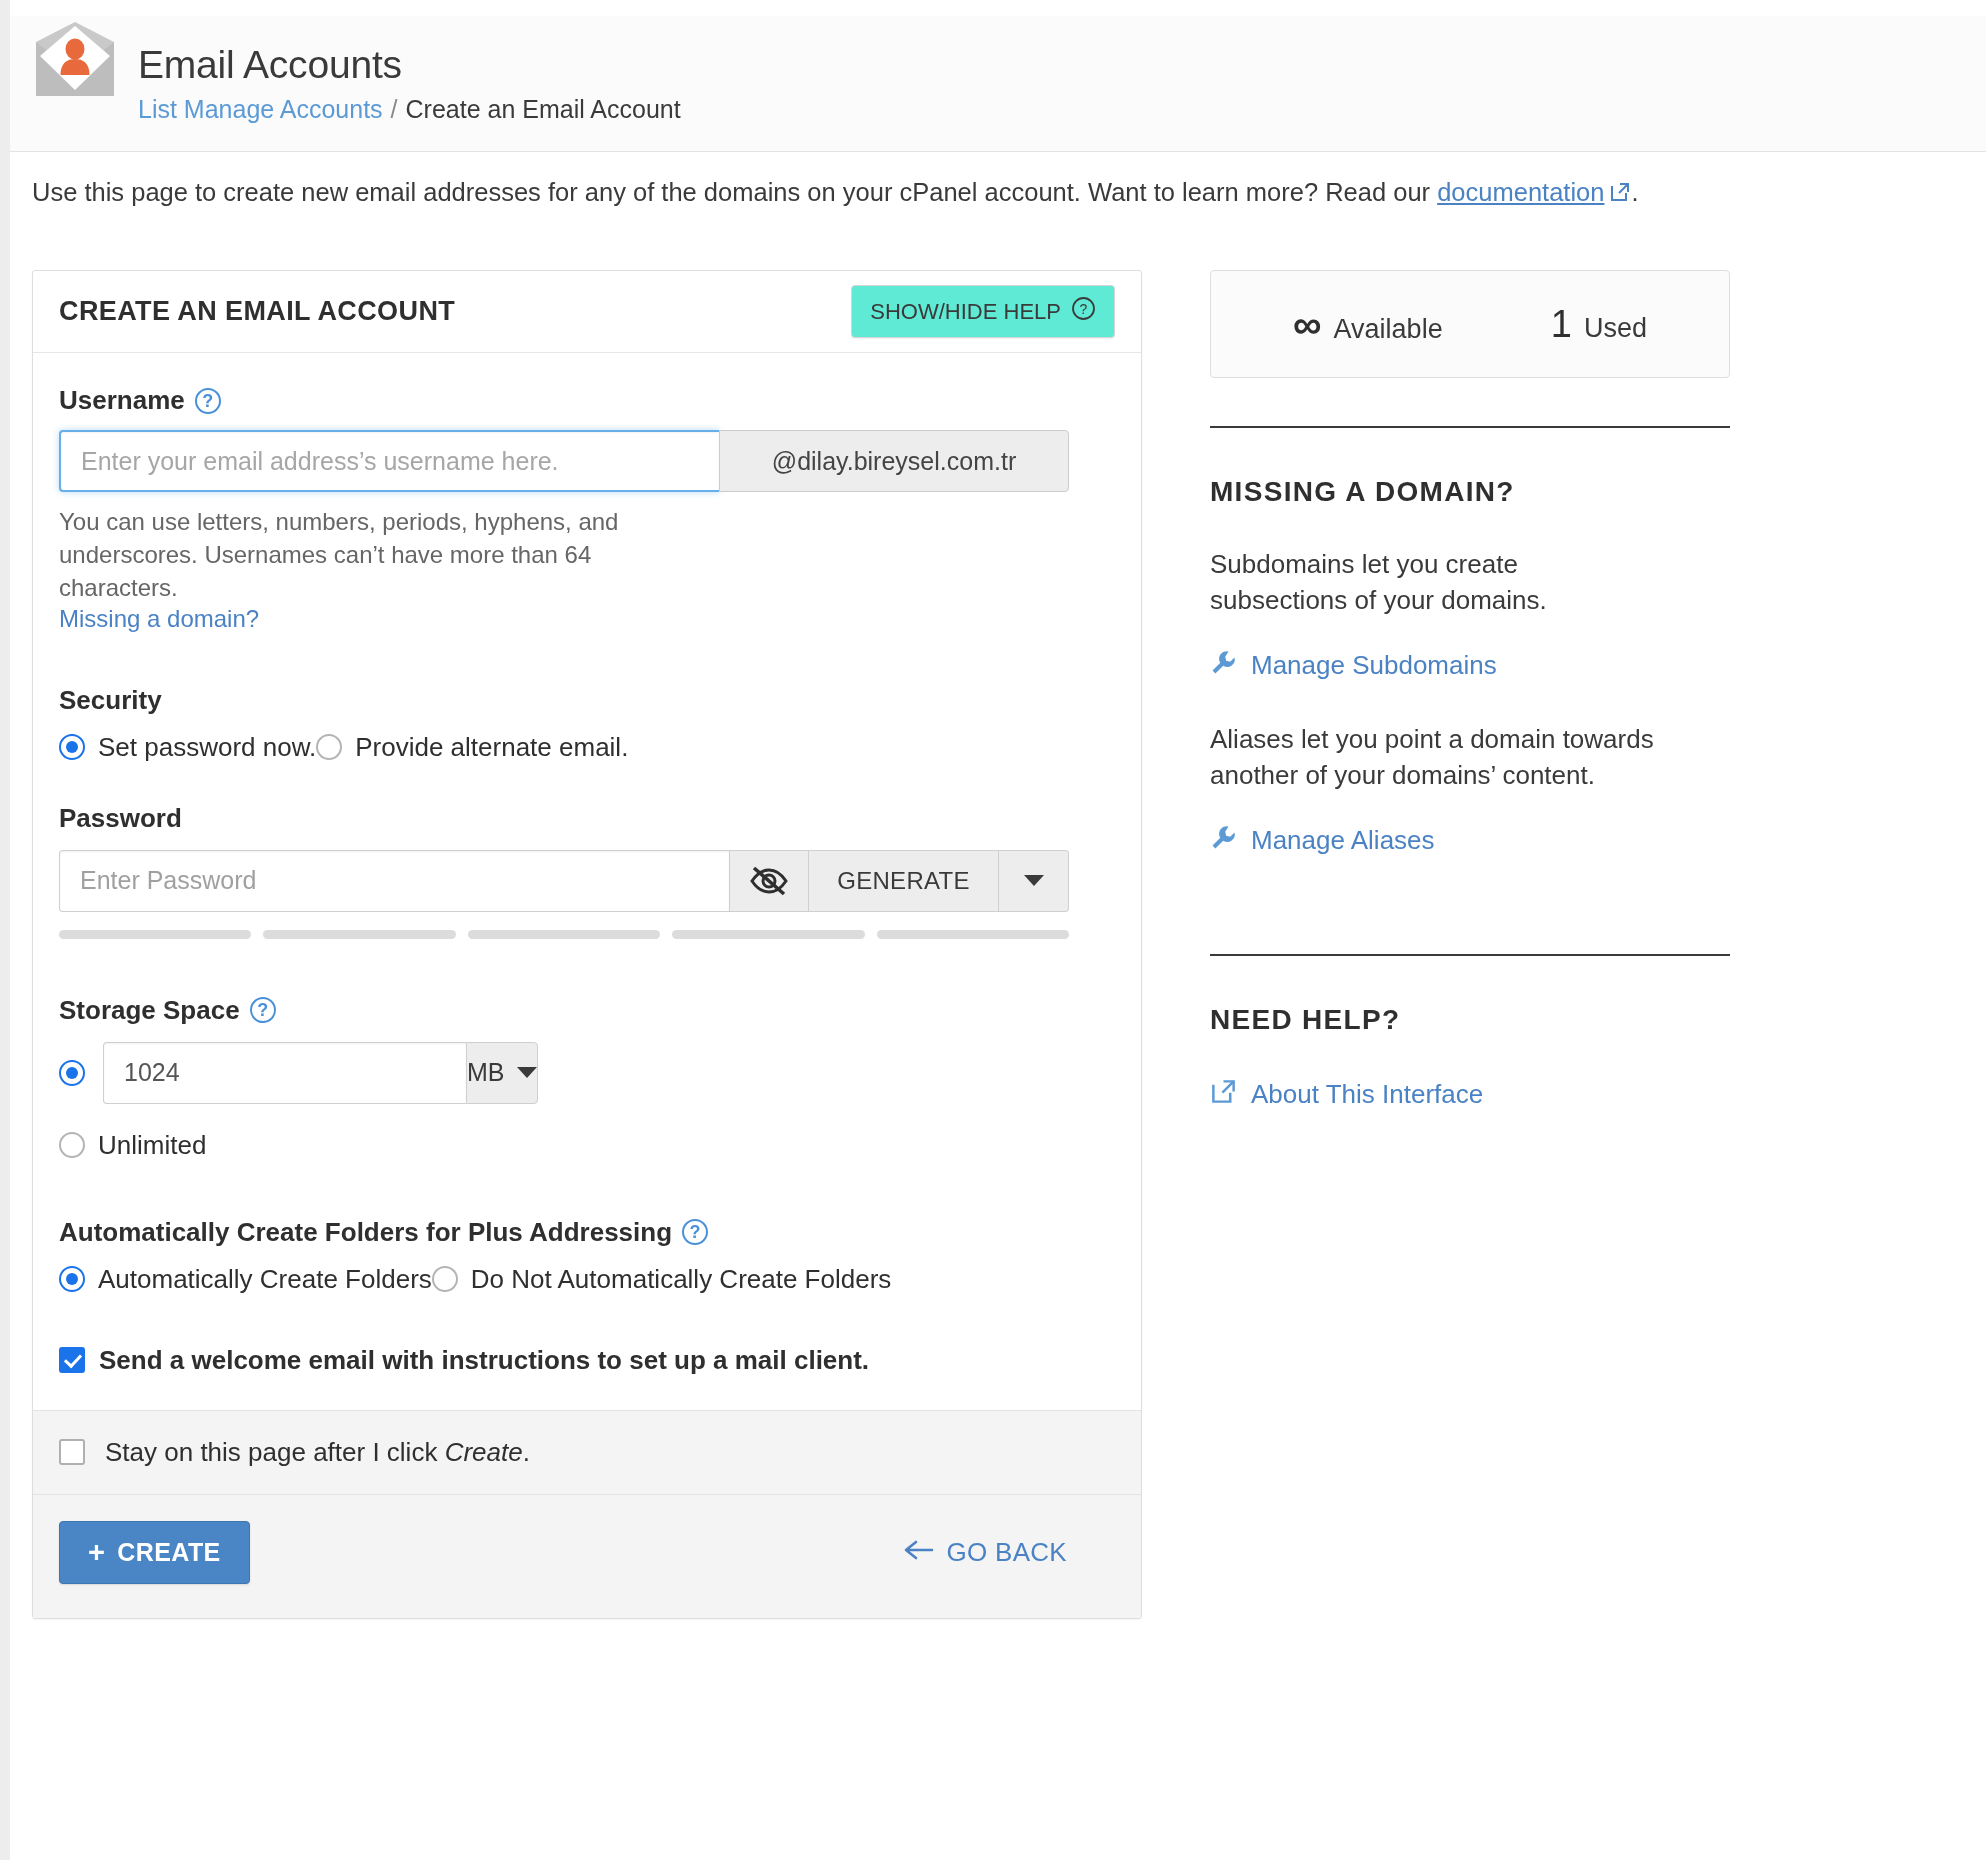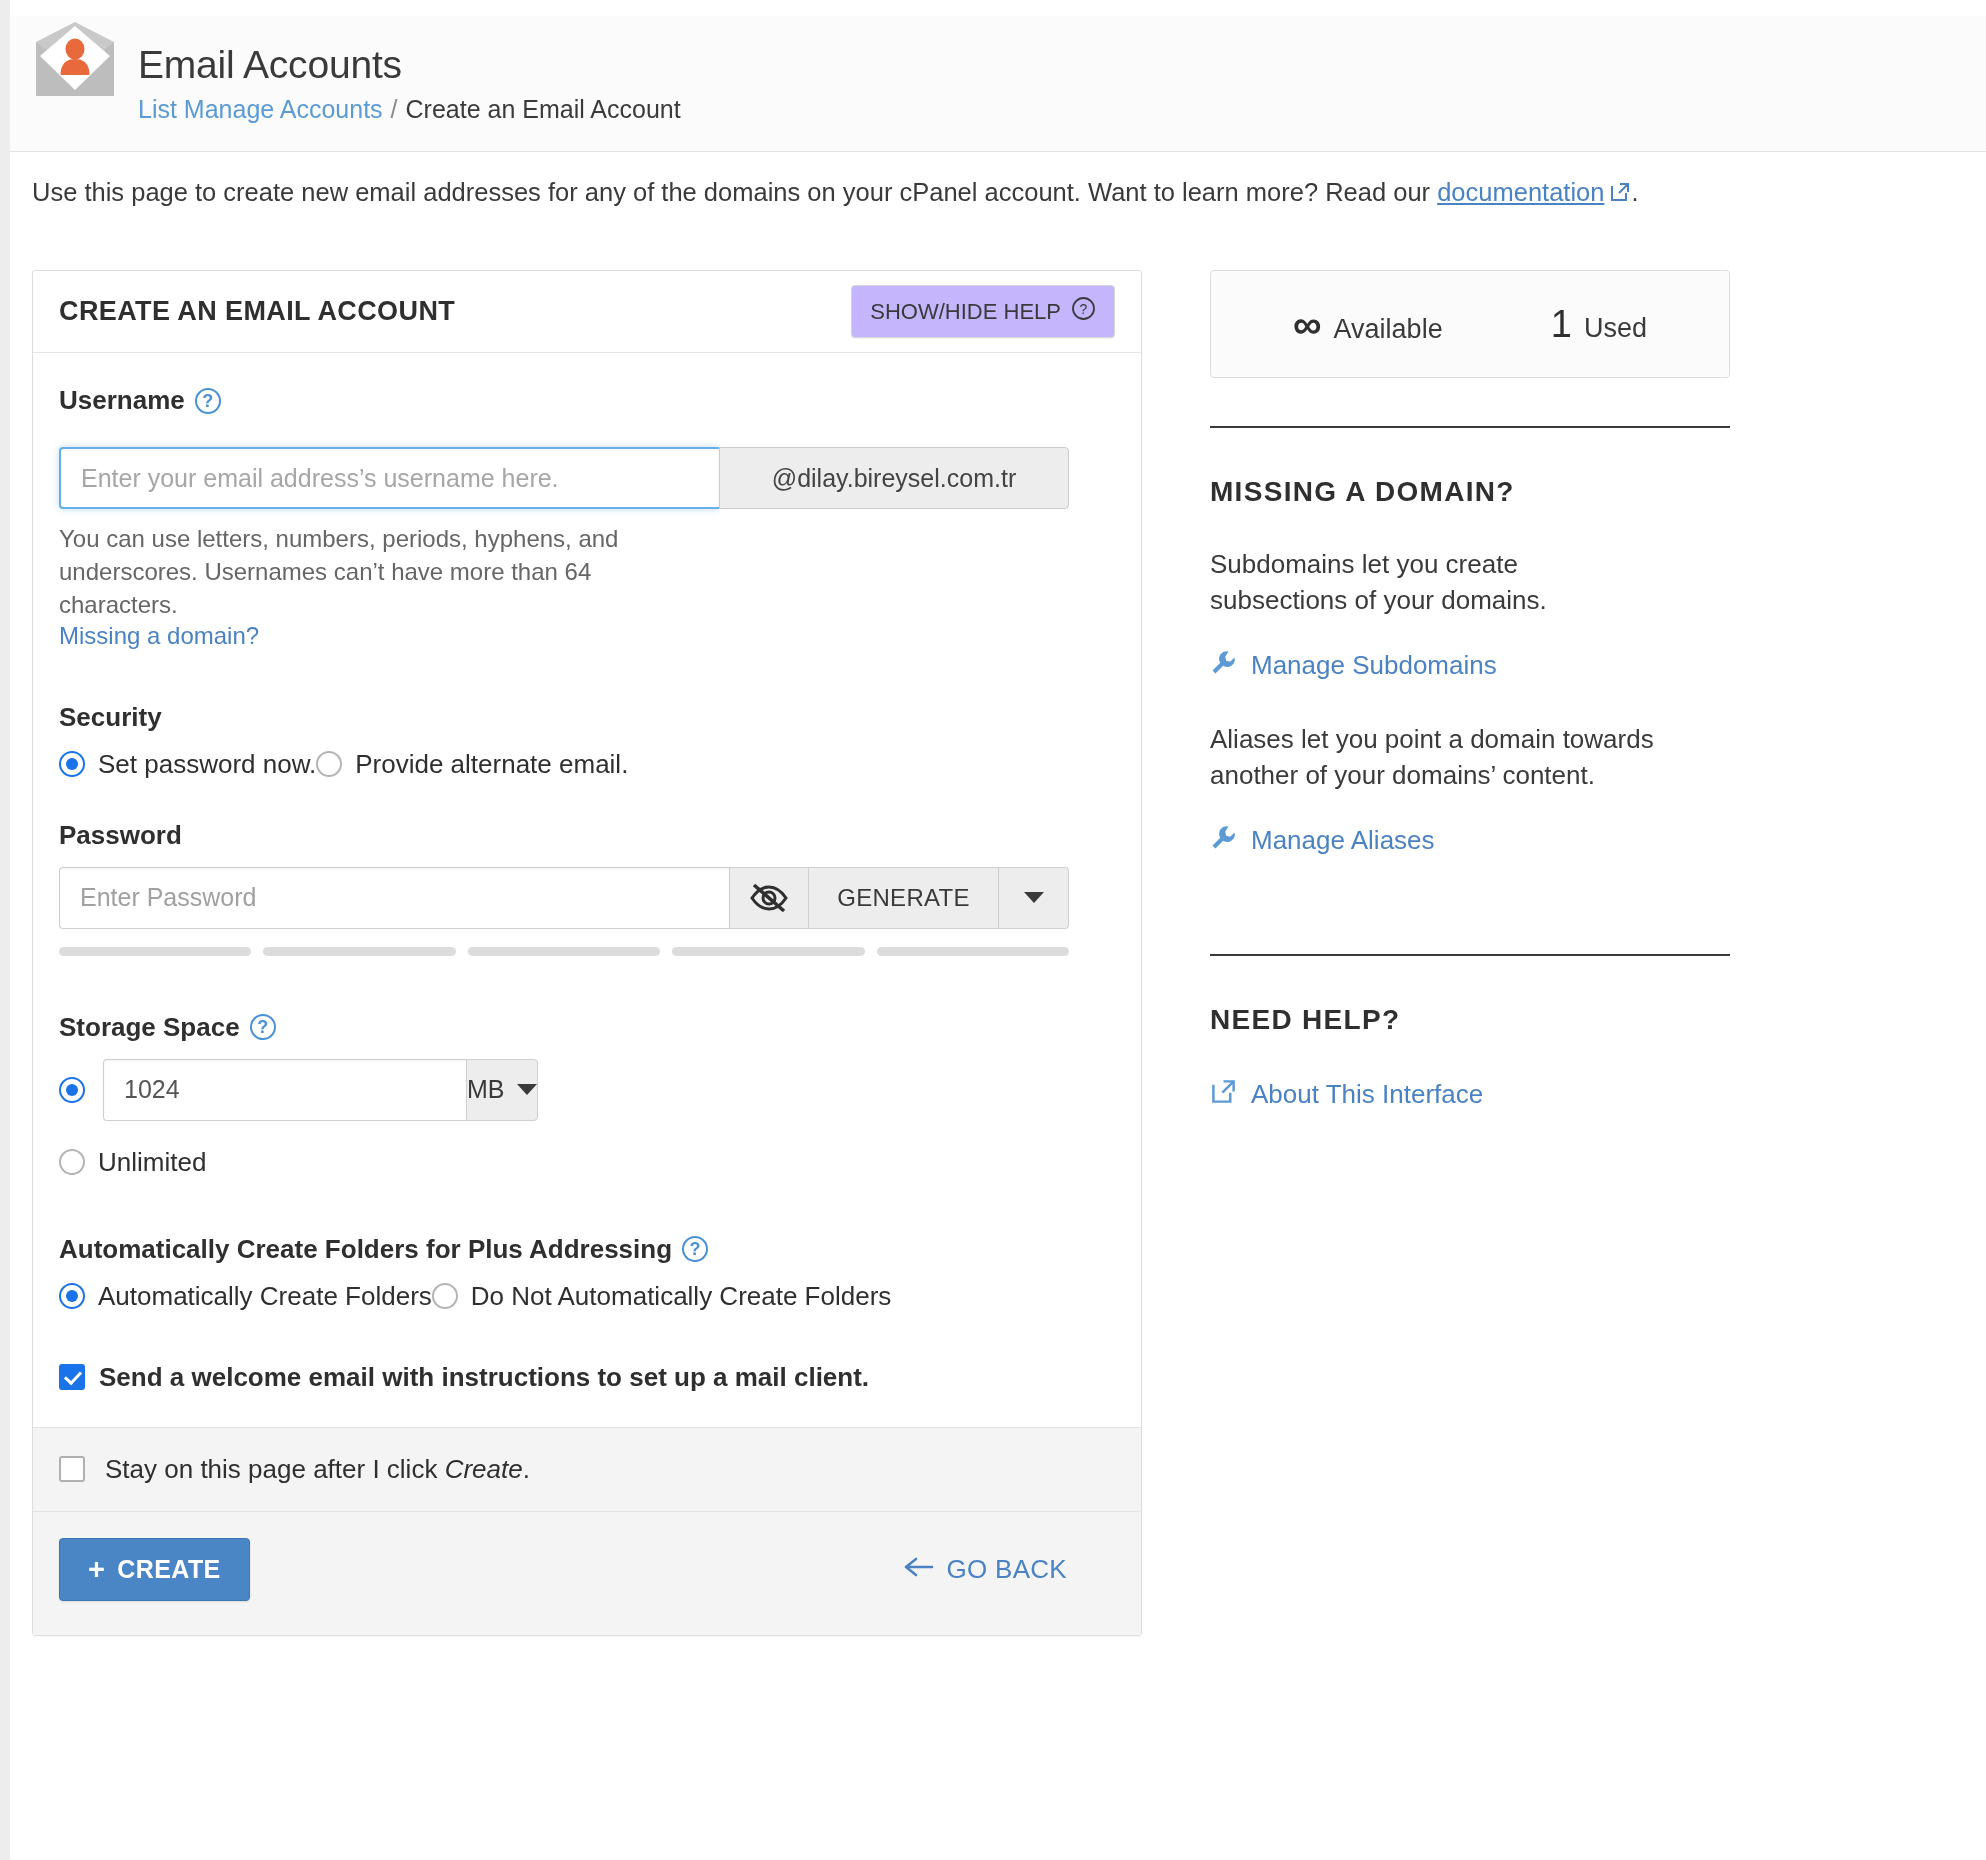--- a/index.html
+++ b/index.html
@@ -68,31 +68,31 @@
   }
   .card-head {
     height: 82px; padding: 0 26px;
     display: flex; align-items: center; justify-content: space-between;
     border-bottom: 1px solid #e6e6e6;
   }
   .card-title {
     font-size: 27px; font-weight: 700; letter-spacing: 0.4px; color: #2f2f2f;
   }
   .help-toggle {
-    background: #c4b5fd; border: 1px solid #d6d6d6; border-radius: 4px;
+    background: #5eead4; border: 1px solid #d6d6d6; border-radius: 4px;
     padding: 10px 18px; font-size: 22px; color: #3a3a3a;
     display: flex; align-items: center; gap: 10px; cursor: pointer;
     box-shadow: 0 1px 1px rgba(0,0,0,0.05);
   }
 
   .card-body { padding: 32px 26px 18px 26px; }
 
   .field-label {
     font-size: 26px; font-weight: 700; color: #2f2f2f;
-    display: flex; align-items: center; gap: 10px; margin-bottom: 31px;
+    display: flex; align-items: center; gap: 10px; margin-bottom: 14px;
   }
   .qmark {
     width: 26px; height: 26px; border-radius: 50%;
     border: 2px solid #4a90d9; color: #4a90d9;
     font-size: 18px; font-weight: 700; line-height: 22px; text-align: center;
     flex: none; font-family: "Liberation Sans", sans-serif;
   }
 
   
   .input-group { display: flex; width: 1010px; height: 62px; }

